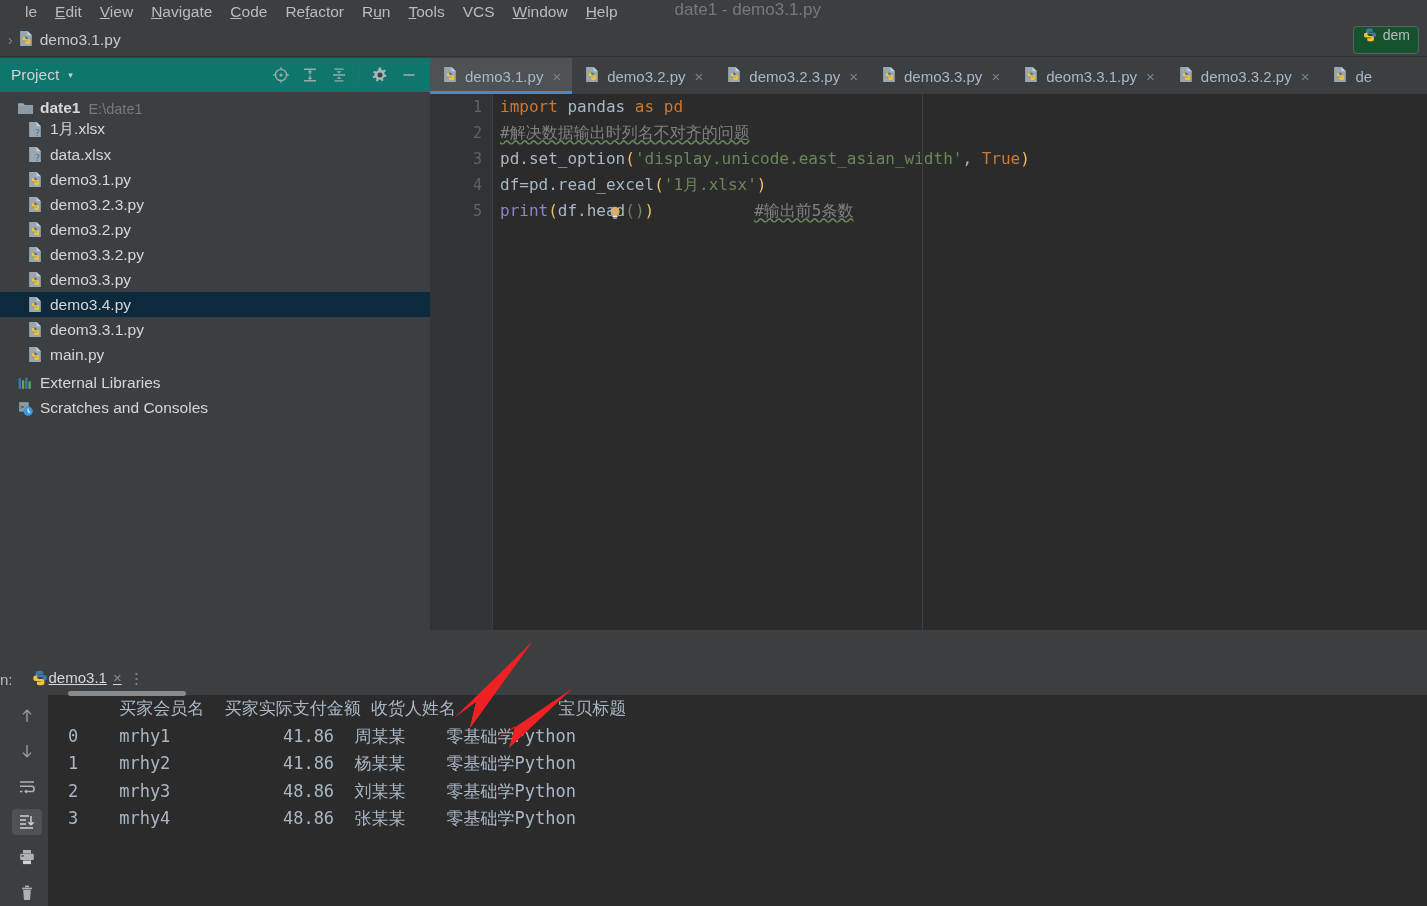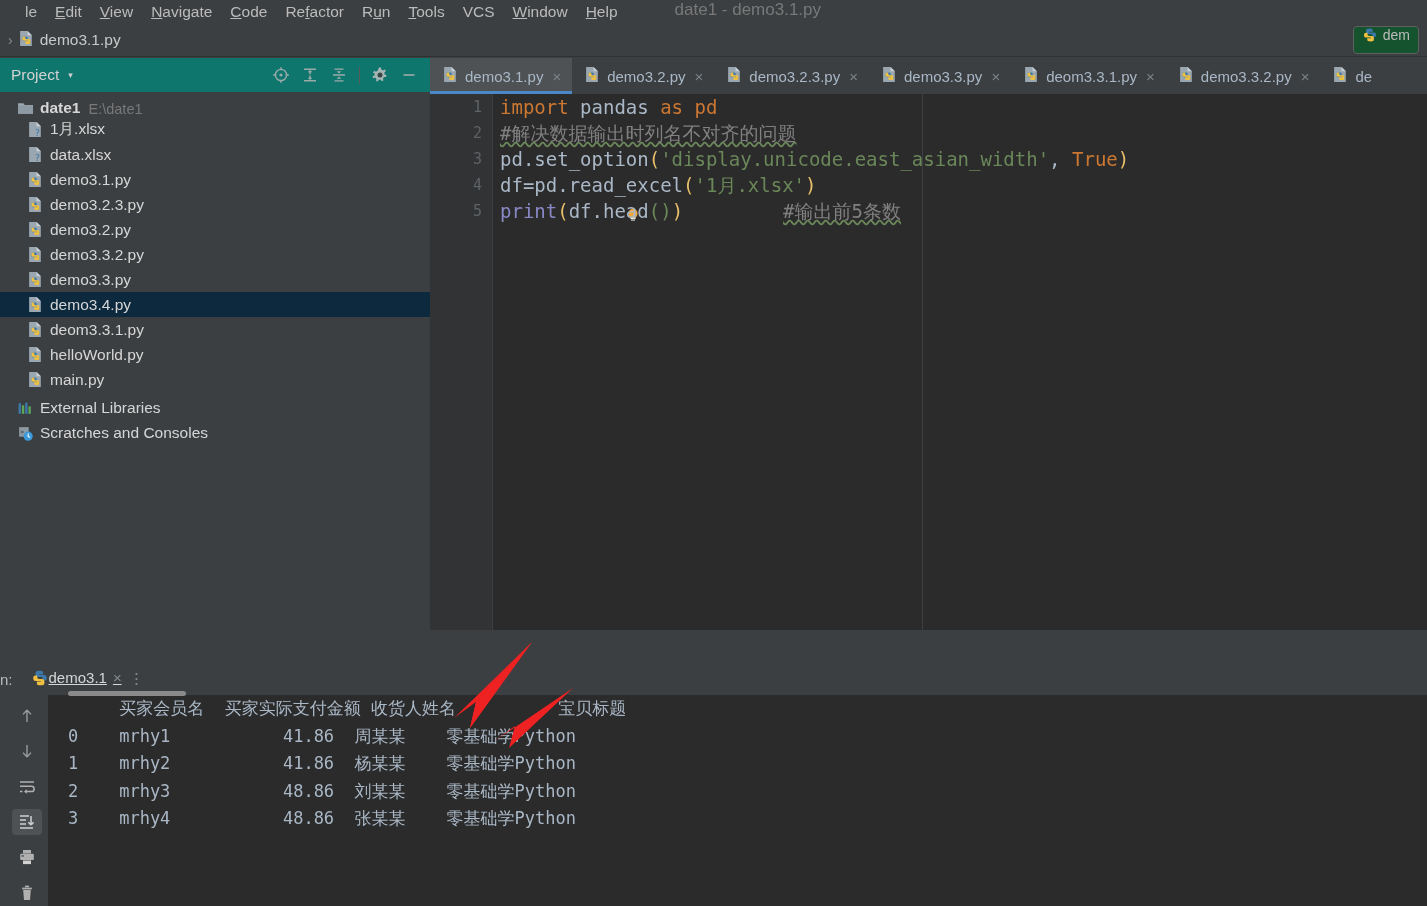--- a/index.html
+++ b/index.html
@@ -97,21 +97,21 @@
   }
   .gutter-line {
     height: 26px; line-height: 26px; text-align: right; padding-right: 10px;
     color: #606366; font-family: "DejaVu Sans Mono", monospace; font-size: 15px;
   }
   .gutter-edge {
     position: absolute; left: 62px; top: 0; width: 1px; height: 536px; background: #3c3f41;
   }
   .code {
     position: absolute; left: 63px; top: 0; right: 0; height: 536px;
-    padding-left: 7px; font-family: "DejaVu Sans Mono", monospace; font-size: 19px;
+    padding-left: 7px; font-family: "DejaVu Sans Mono", monospace; font-size: 16px;
   }
   .cline { height: 26px; line-height: 26px; white-space: pre; position: relative; }
   .kw   { color: #cc7832; }
   .id   { color: #a9b7c6; }
   .str  { color: #6a8759; }
   .pn   { color: #a9b7c6; }
   .cm   { color: #808080; }
   .bi   { color: #8888c6; }
   .par  { color: #e8bf6a; }
   .squig { text-decoration: underline wavy #6a8759; text-decoration-skip-ink: none; }
@@ -371,31 +371,20 @@
         <svg width="17" height="17" viewBox="0 0 16 16">
             <path d="M2 1h7l4 4v10H2z" fill="#9aa7b0"></path>
             <path d="M9 1l4 4H9z" fill="#c7d0d6"></path>
             <path d="M6.6 6.2c1.6 0 2.6.3 2.6 1.5v1.1H6.4v.5h3.9c1 0 1.5.6 1.5 1.9s-.5 2-1.7 2H9.2v-1.2c0-.9-.6-1.4-1.6-1.4H5.9c-.9 0-1.6-.6-1.6-1.5V7.7c0-1 .6-1.5 2.3-1.5z" fill="#3c78aa"></path>
             <path d="M9.4 13.2c-1.6 0-2.6-.3-2.6-1.5v-1.1h2.8v-.5H5.7c-1 0-1.5-.6-1.5-1.9s.5-2 1.7-2h.9v1.2c0 .9.6 1.4 1.6 1.4h1.7c.9 0 1.6.6 1.6 1.5v1.4c0 1-.6 1.5-2.3 1.5z" fill="#f0c040"></path>
           </svg>
       </span>
       <span>deom3.3.1.py</span>
     </div>
 
-    <div class="trow lvl1">
-      <span class="ti">
-        <svg width="17" height="17" viewBox="0 0 16 16">
-            <path d="M2 1h7l4 4v10H2z" fill="#9aa7b0"></path>
-            <path d="M9 1l4 4H9z" fill="#c7d0d6"></path>
-            <path d="M6.6 6.2c1.6 0 2.6.3 2.6 1.5v1.1H6.4v.5h3.9c1 0 1.5.6 1.5 1.9s-.5 2-1.7 2H9.2v-1.2c0-.9-.6-1.4-1.6-1.4H5.9c-.9 0-1.6-.6-1.6-1.5V7.7c0-1 .6-1.5 2.3-1.5z" fill="#3c78aa"></path>
-            <path d="M9.4 13.2c-1.6 0-2.6-.3-2.6-1.5v-1.1h2.8v-.5H5.7c-1 0-1.5-.6-1.5-1.9s.5-2 1.7-2h.9v1.2c0 .9.6 1.4 1.6 1.4h1.7c.9 0 1.6.6 1.6 1.5v1.4c0 1-.6 1.5-2.3 1.5z" fill="#f0c040"></path>
-          </svg>
-      </span>
-      <span>helloWorld.py</span>
-    </div>
 
     <div class="trow lvl1">
       <span class="ti">
         <svg width="17" height="17" viewBox="0 0 16 16">
             <path d="M2 1h7l4 4v10H2z" fill="#9aa7b0"></path>
             <path d="M9 1l4 4H9z" fill="#c7d0d6"></path>
             <path d="M6.6 6.2c1.6 0 2.6.3 2.6 1.5v1.1H6.4v.5h3.9c1 0 1.5.6 1.5 1.9s-.5 2-1.7 2H9.2v-1.2c0-.9-.6-1.4-1.6-1.4H5.9c-.9 0-1.6-.6-1.6-1.5V7.7c0-1 .6-1.5 2.3-1.5z" fill="#3c78aa"></path>
             <path d="M9.4 13.2c-1.6 0-2.6-.3-2.6-1.5v-1.1h2.8v-.5H5.7c-1 0-1.5-.6-1.5-1.9s.5-2 1.7-2h.9v1.2c0 .9.6 1.4 1.6 1.4h1.7c.9 0 1.6.6 1.6 1.5v1.4c0 1-.6 1.5-2.3 1.5z" fill="#f0c040"></path>
           </svg>
       </span>

